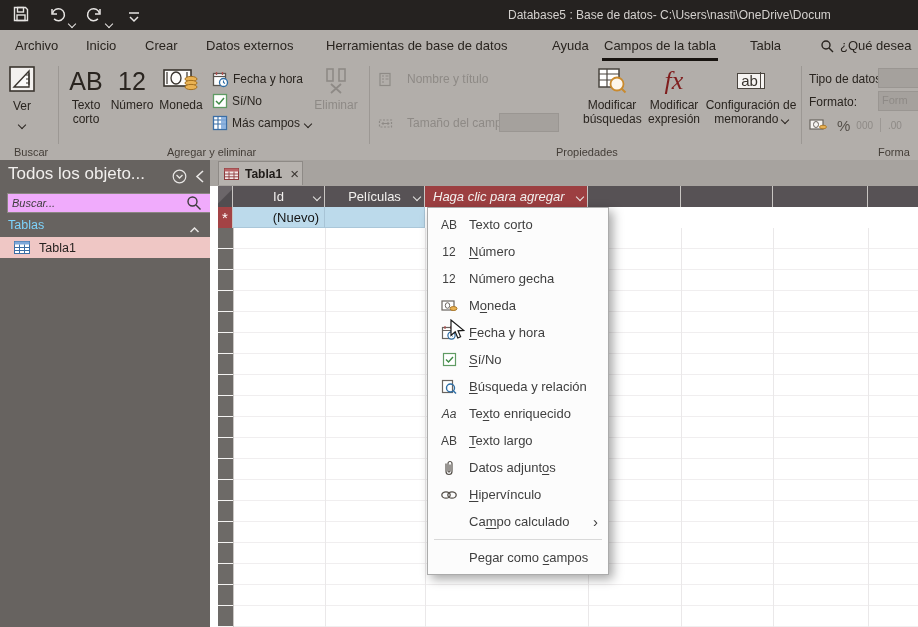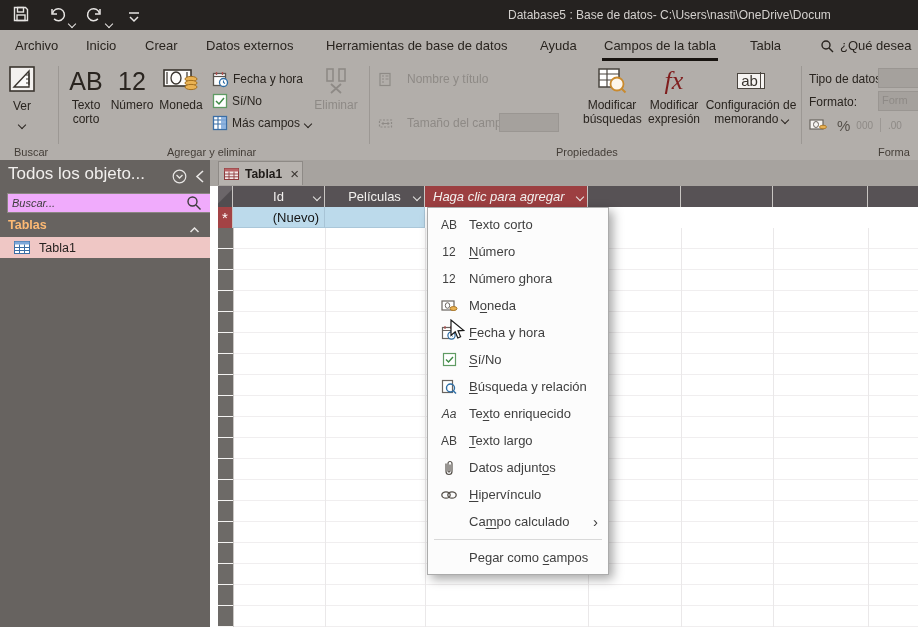--- a/index.html
+++ b/index.html
@@ -30,21 +30,21 @@
   .disabled{color:#8e8a86;gap:10px;}
   .fieldbox{position:absolute;background:#a5a19d;border:1px solid #9a9692;}
   
   .sidebar{position:absolute;left:0;top:160px;width:210px;height:467px;background:#676360;}
   .sb-title{position:absolute;left:8px;top:4px;font-size:17px;color:#f1efed;white-space:nowrap;}
   .sb-search{position:absolute;left:7px;top:33px;width:182px;height:18px;background:#f0abfc;
              border:1px solid #8a8682;font-size:11px;font-style:italic;color:#3c3c3c;
              padding:0 20px 0 4px;box-sizing:content-box;outline:none;font-family:"Liberation Sans",sans-serif;}
   .sb-search::placeholder{color:#3c3c3c;font-style:italic;}
   .sb-section{position:absolute;left:0;top:56px;width:210px;height:20px;}
-  .sb-section .lbl{position:absolute;left:8px;top:2px;font-size:12.5px;font-weight:bold;color:#fdba74;}
+  .sb-section .lbl{position:absolute;left:8px;top:2px;font-size:12.5px;font-weight:normal;color:#7dd3fc;}
   .sb-item{position:absolute;left:0;top:77px;width:210px;height:21px;background:#efc7c5;
            display:flex;align-items:center;font-size:12.5px;color:#262220;}
   
   .doctabbar{position:absolute;left:210px;top:160px;width:708px;height:26px;background:#a7a39f;}
   .doctab{position:absolute;left:8px;top:1px;height:24px;width:85px;background:#b6b2ae;
           border:1px solid #8e8a86;border-bottom:none;box-sizing:border-box;
           display:flex;align-items:center;font-size:12px;font-weight:bold;color:#1f1b18;}
   
   .sheet{position:absolute;left:210px;top:186px;width:708px;height:441px;background:#ffffff;}
   .splitter{position:absolute;left:210px;top:160px;width:8px;height:467px;background:#cfccc9;}
@@ -115,21 +115,21 @@
     </span>
     <div class="title-text">Database5 : Base de datos- C:\Users\nasti\OneDrive\Docum</div>
   </div>
 
   <div class="ribbontabs">
     <span class="rtab" style="left:15px;">Archivo</span>
     <span class="rtab" style="left:86px;">Inicio</span>
     <span class="rtab" style="left:136px;margin-left:9px;">Crear</span>
     <span class="rtab" style="left:206px;">Datos externos</span>
     <span class="rtab" style="left:326px;">Herramientas de base de datos</span>
-    <span class="rtab" style="left:540px;">Ayuda</span>
+    <span class="rtab" style="left:552px;">Ayuda</span>
     <span class="rtab active" style="left:604px;"><span>Campos de la tabla</span><span class="underline"></span></span>
     <span class="rtab" style="left:750px;">Tabla</span>
     <span class="rtab" style="left:820px;top:9px;height:16px;line-height:16px;">
       <svg width="14" height="14" viewBox="0 0 14 14">
           <circle cx="6" cy="6" r="4" fill="none" stroke="#29241f" stroke-width="1.4"></circle>
           <path d="M9 9l4 4" stroke="#29241f" stroke-width="1.4"></path>
         </svg>
     </span>
     <span class="rtab" style="left:840px;">¿Qué desea</span>
   </div>
@@ -389,21 +389,21 @@
     <div class="mitem">
       <span class="mi-icon">AB</span>
       <span><span>Texto co</span><u>r</u><span>to</span></span>
     </div>
     <div class="mitem">
       <span class="mi-icon">12</span>
       <span><span></span><u>N</u><span>úmero</span></span>
     </div>
     <div class="mitem">
       <span class="mi-icon">12</span>
-      <span><span>Número </span><u>g</u><span>hora</span></span>
+      <span><span>Número </span><u>g</u><span>echa</span></span>
     </div>
     <div class="mitem">
       <span class="mi-icon">
         <svg width="17" height="14" viewBox="0 0 17 14">
             <rect x="1" y="2" width="12" height="9" fill="#fff" stroke="#6a6560" stroke-width="1.2"></rect>
             <ellipse cx="6.5" cy="6.5" rx="2.2" ry="2.8" fill="none" stroke="#6a6560" stroke-width="1"></ellipse>
             <ellipse cx="12.5" cy="9.5" rx="3.5" ry="2" fill="#e9b254" stroke="#a5701e" stroke-width="0.9"></ellipse>
           </svg>
       </span>
       <span><span>M</span><u>o</u><span>neda</span></span>

